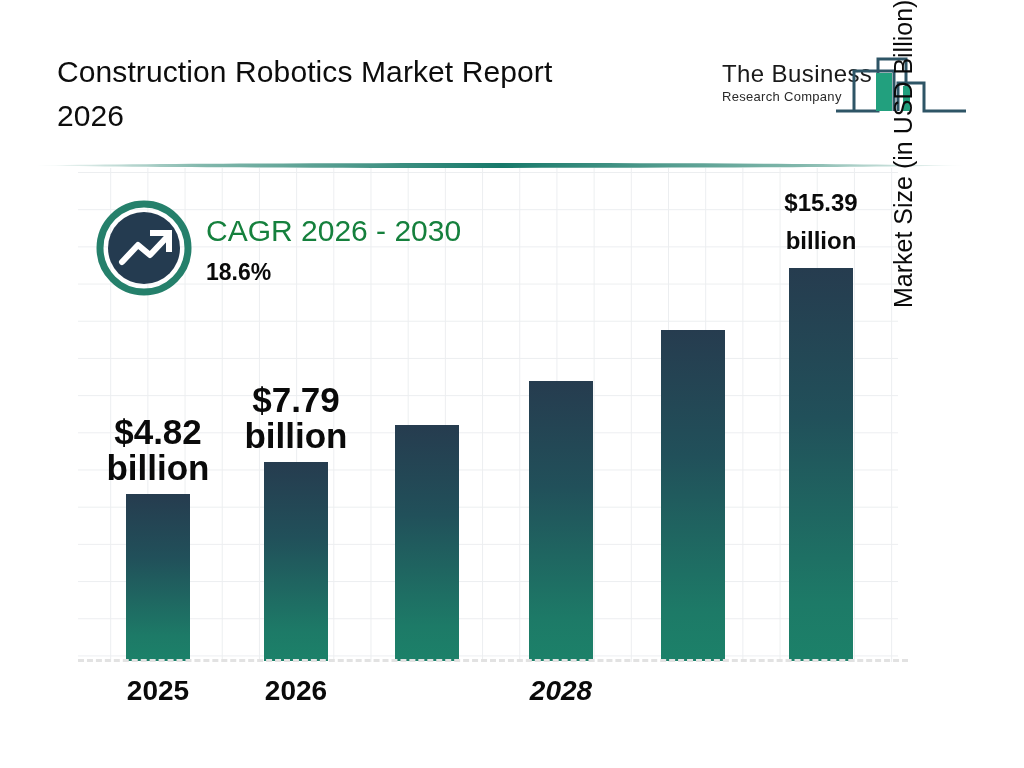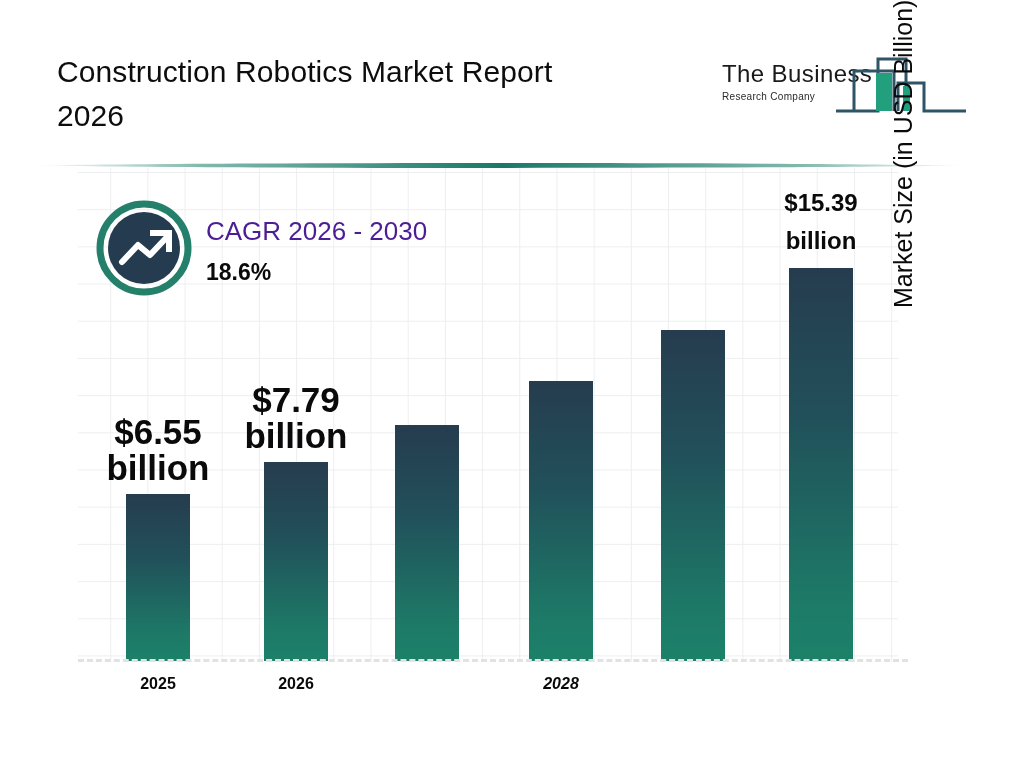--- a/index.html
+++ b/index.html
@@ -58,21 +58,21 @@
   }
   #logo-line1 {
     font-size: 24px;
     line-height: 26px;
     color: #1a1a1a;
     font-weight: 400;
     letter-spacing: 0.4px;
     white-space: nowrap;
   }
   #logo-line2 {
-    font-size: 10px;
+    font-size: 13px;
     line-height: 16px;
     color: #2a2a2a;
     font-weight: 400;
     letter-spacing: 0.3px;
     white-space: nowrap;
     margin-top: 2px;
   }
   #logo-mark {
     position: absolute;
     left: 110px;
@@ -145,21 +145,21 @@
     font-size: 24px;
     line-height: 38px;
   }
 
   
   .x-label {
     position: absolute;
     top: 675px;
     width: 120px;
     text-align: center;
-    font-size: 16px;
+    font-size: 28px;
     font-weight: bold;
     color: #0a0a0a;
   }
 
   
   #y-axis-title {
     position: absolute;
     left: 889px;
     top: 268px;
     width: 400px;
@@ -185,23 +185,23 @@
     left: 0; top: 0;
     width: 96px;
     height: 96px;
   }
   #cagr-texts {
     position: absolute;
     left: 110px;
     top: 14px;
   }
   #cagr-period {
-    font-size: 26px;
+    font-size: 30px;
     line-height: 34px;
-    color: #4c1d95;
+    color: #15803d;
     white-space: nowrap;
   }
   #cagr-value {
     font-size: 23px;
     line-height: 40px;
     font-weight: bold;
     color: #0a0a0a;
     white-space: nowrap;
     margin-top: 4px;
   }
@@ -265,21 +265,21 @@
   </div>
   <div class="bar" id="bar-4" style="width: 64px; height: 331px; left: 661px; top: 330px;">
     <div class="bar-inner"></div>
   </div>
   <div class="bar" id="bar-5" style="width: 64px; height: 393px; left: 789px; top: 268px;">
     <div class="bar-inner"></div>
   </div>
 
   <div id="baseline"></div>
 
-  <div class="value-label" id="vlabel-0" style="width: 160px; left: 78px; top: 414px;">$6.55
+  <div class="value-label" id="vlabel-0" style="width: 160px; left: 78px; top: 414px;">$4.82
 billion</div>
   <div class="value-label" id="vlabel-1" style="width: 160px; left: 216px; top: 382px;">$7.79
 billion</div>
   <div class="value-label big" id="vlabel-5" style="width: 160px; left: 741px; top: 184px;">$15.39
 billion</div>
 
   <div class="x-label" id="xlabel-0" style="left: 98px;">2025</div>
   <div class="x-label" id="xlabel-1" style="left: 236px;">2026</div>
   <div class="x-label" id="xlabel-3" style="left: 501px; font-style: italic;">2028</div>
 

